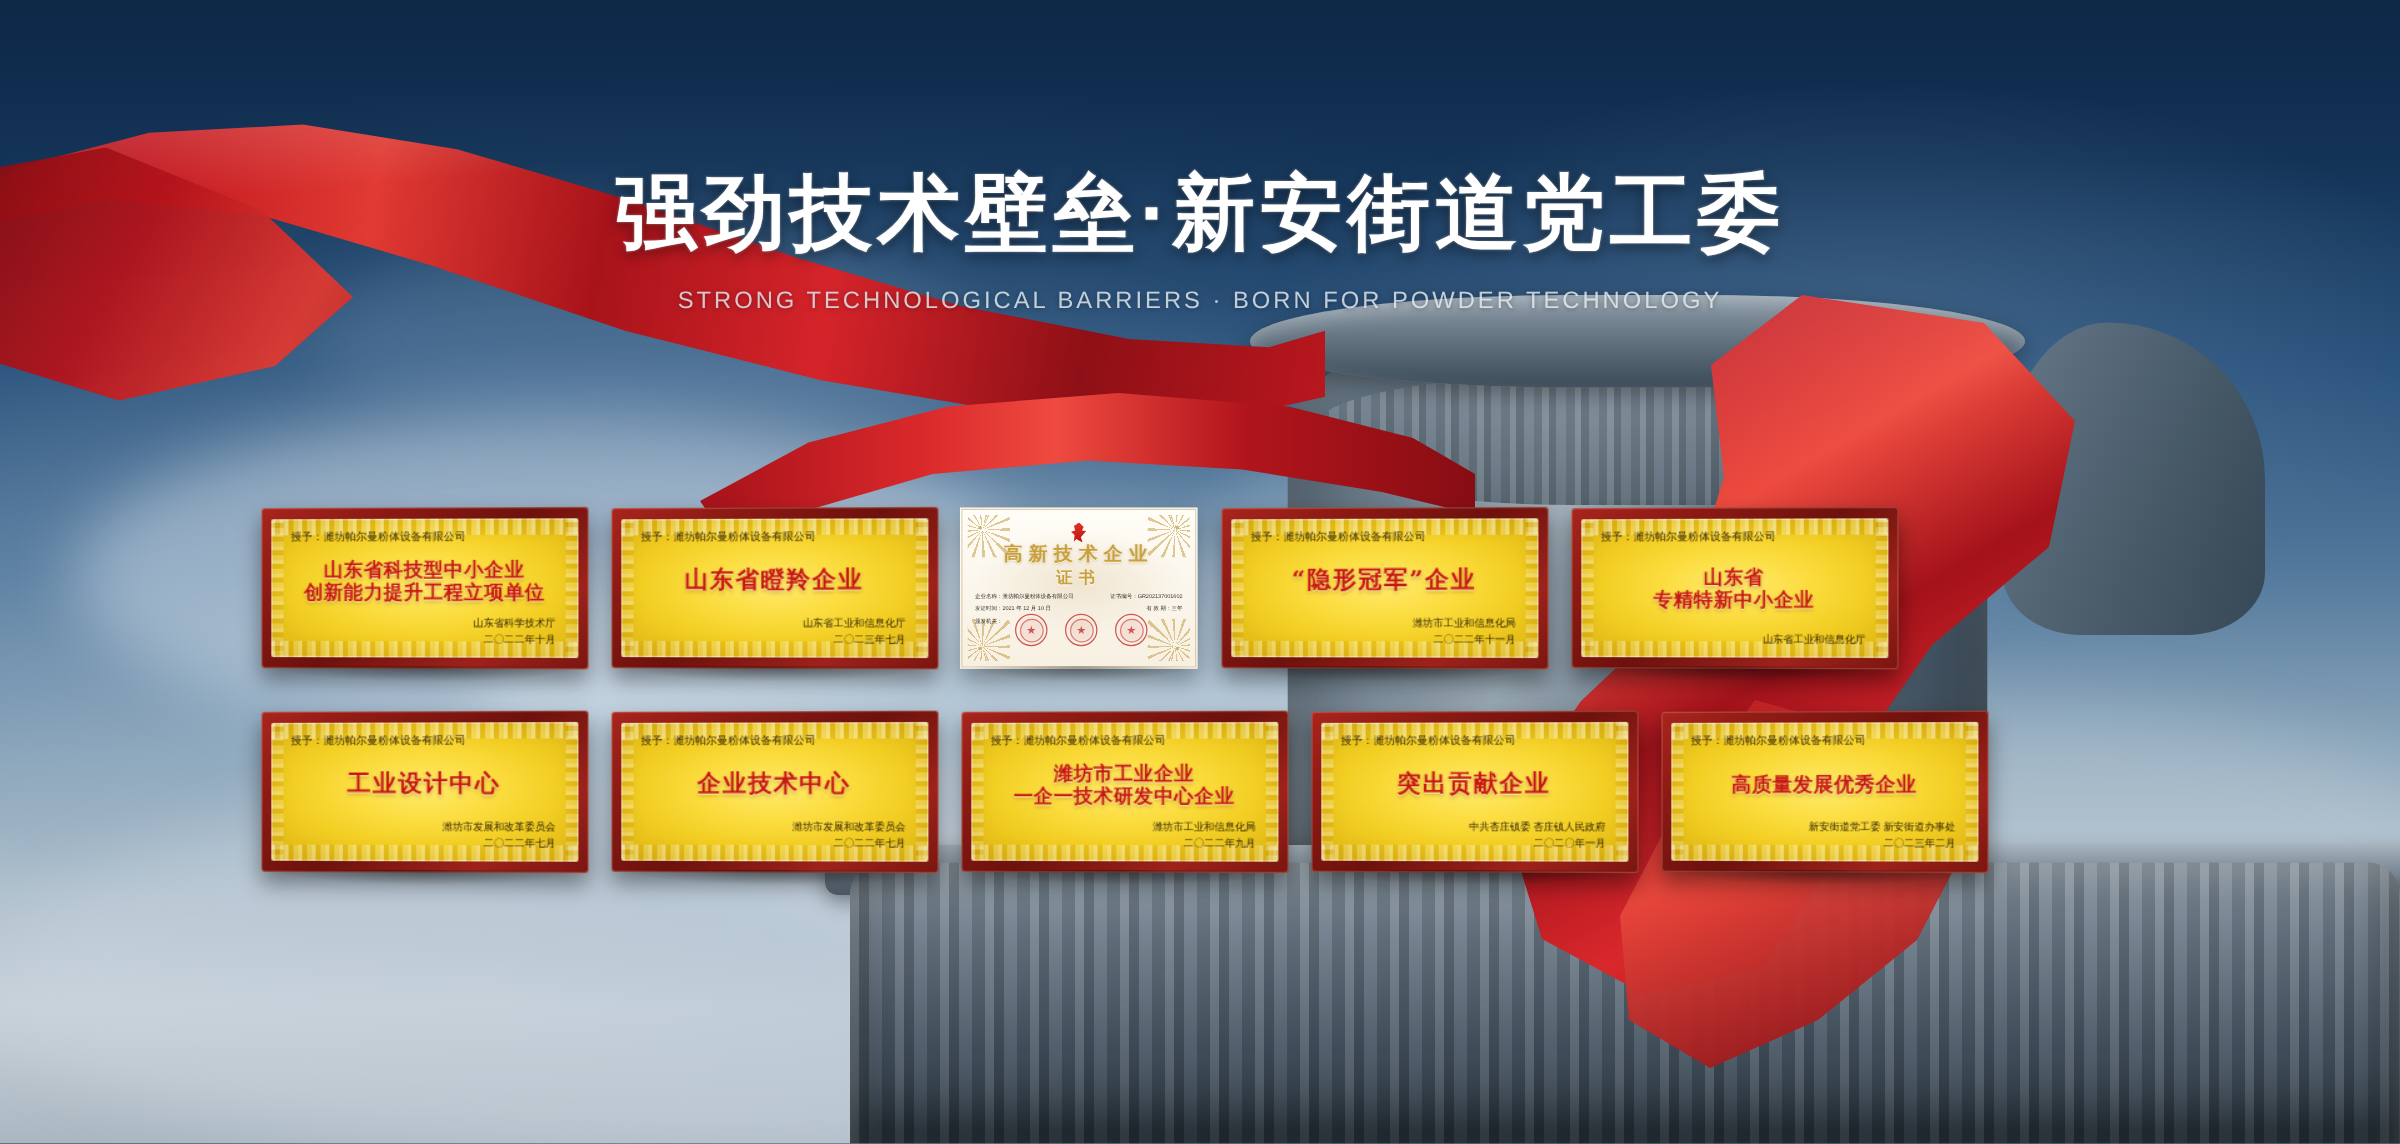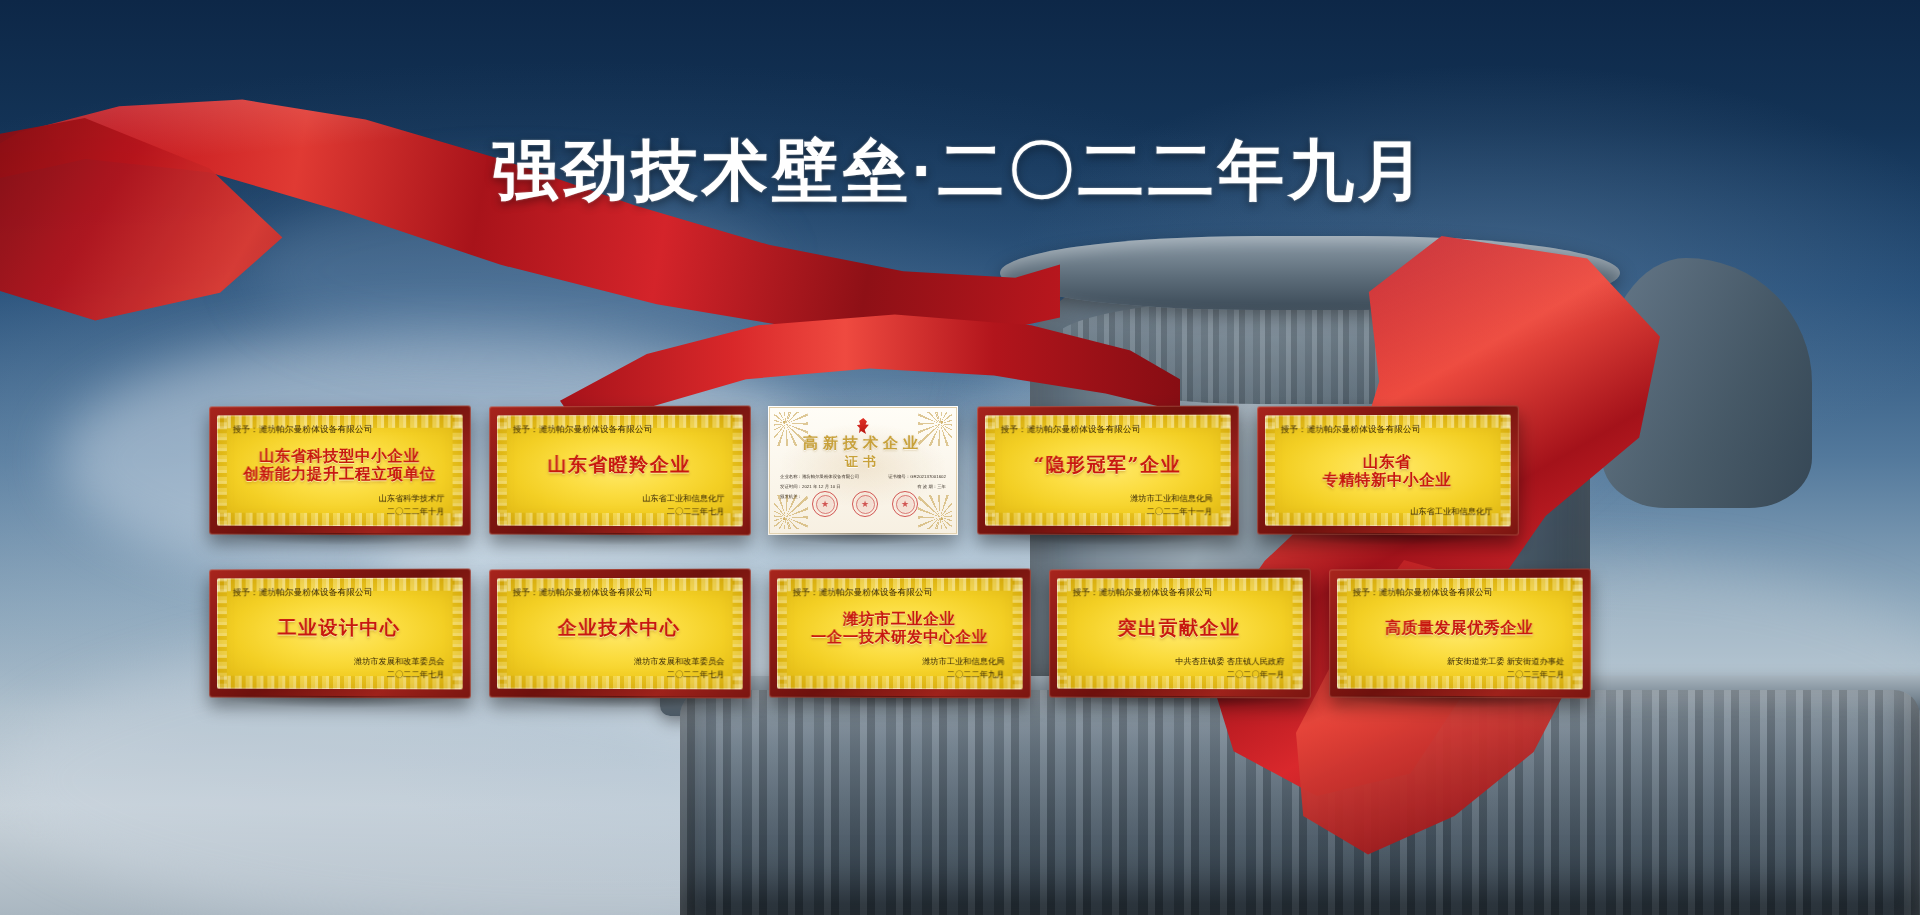--- a/index.html
+++ b/index.html
@@ -277,21 +277,22 @@
   <div class="ding" id="ding-base-top"></div>
   <div class="ding" id="ding-base"></div>
 
   <div class="ribbon" id="ribbon-left"></div>
   <div class="ribbon" id="ribbon-left-fold"></div>
   <div class="ribbon" id="ribbon-mid"></div>
   <div class="ribbon" id="ribbon-right"></div>
   <div class="ribbon" id="ribbon-right-tail"></div>
 
   <div id="headline-wrap">
-    <div id="headline">强劲技术壁垒·二〇二二年九月</div>
+    <div id="headline">强劲技术壁垒·新安街道党工委</div>
+    <div id="subheadline">STRONG TECHNOLOGICAL BARRIERS · BORN FOR POWDER TECHNOLOGY</div>
   </div>
 
   <div id="awards">
     <div class="award-row">
 
       <div class="plaque">
         <div class="plaque-inner">
           <div class="plaque-side l"></div>
           <div class="plaque-side r"></div>
           <div class="p-award-to">授予：潍坊帕尔曼粉体设备有限公司</div>

